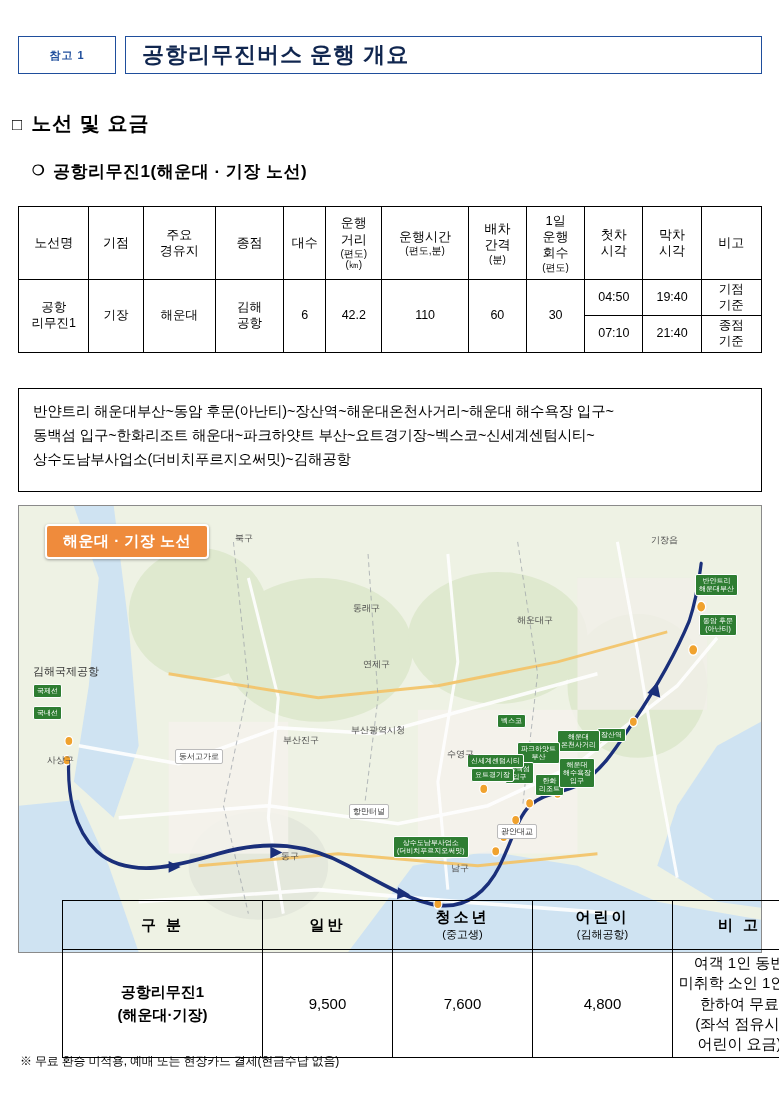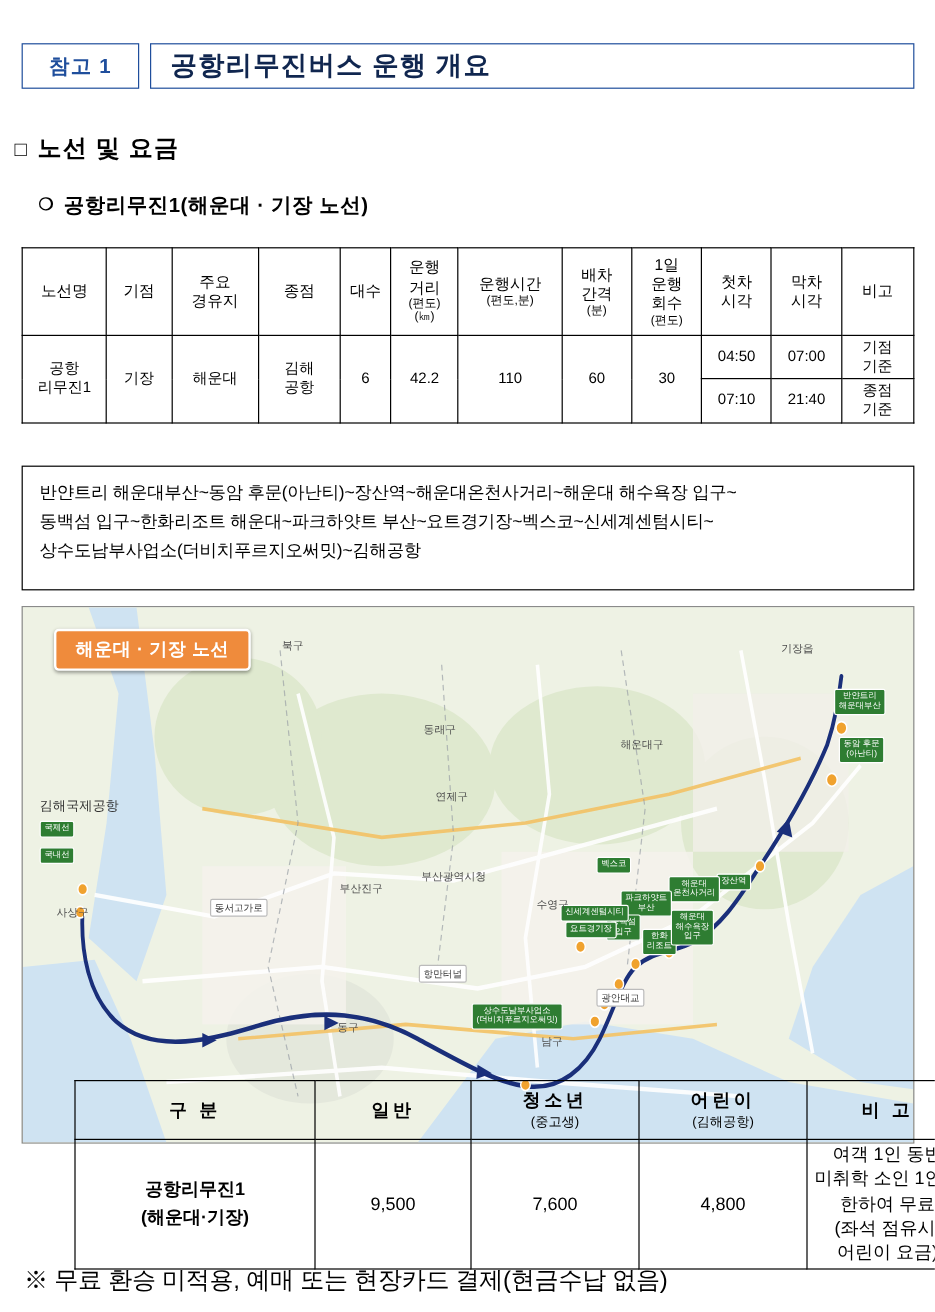--- a/index.html
+++ b/index.html
@@ -31,21 +31,21 @@
     width: 744px;
     height: 38px;
     display: flex;
     align-items: stretch;
   }
   .ref-badge {
     width: 98px;
     border: 1.5px solid #1f4e9c;
     background: #ffffff;
     color: #1f4e9c;
-    font-size: 17px;
+    font-size: 11px;
     font-weight: bold;
     display: flex;
     align-items: center;
     justify-content: center;
     letter-spacing: 1px;
     box-sizing: border-box;
   }
   .header-title {
     flex: 1;
     margin-left: 9px;
@@ -216,21 +216,21 @@
   .fare-sub { font-size: 11px; display: block; font-weight: normal; letter-spacing: 0; }
   .fare-route { font-size: 16px; font-weight: bold; line-height: 1.5; }
   .fare-amount { font-size: 18px; }
   .fare-note { font-size: 11px; line-height: 1.35; }
 
   
   .footnote {
     position: absolute;
     left: 20px;
     top: 1053px;
-    font-size: 20px;
+    font-size: 12px;
     letter-spacing: -0.2px;
     text-align: center;
   }
 </style>
 </head>
 <body>
 
 <div class="page">
 
   <div class="header-row">
@@ -283,21 +283,21 @@
           <td rowspan="2">공항<br>리무진1</td>
           <td rowspan="2">기장</td>
           <td rowspan="2">해운대</td>
           <td rowspan="2">김해<br>공항</td>
           <td rowspan="2">6</td>
           <td rowspan="2">42.2</td>
           <td rowspan="2">110</td>
           <td rowspan="2">60</td>
           <td rowspan="2">30</td>
           <td class="nowrapcell">04:50</td>
-          <td class="nowrapcell">07:00</td>
+          <td class="nowrapcell">19:40</td>
           <td>기점<br>기준</td>
         </tr>
         <tr class="rt-body">
           <td class="nowrapcell">07:10</td>
           <td class="nowrapcell">21:40</td>
           <td>종점<br>기준</td>
         </tr>
       </tbody>
     </table>
   </div>

